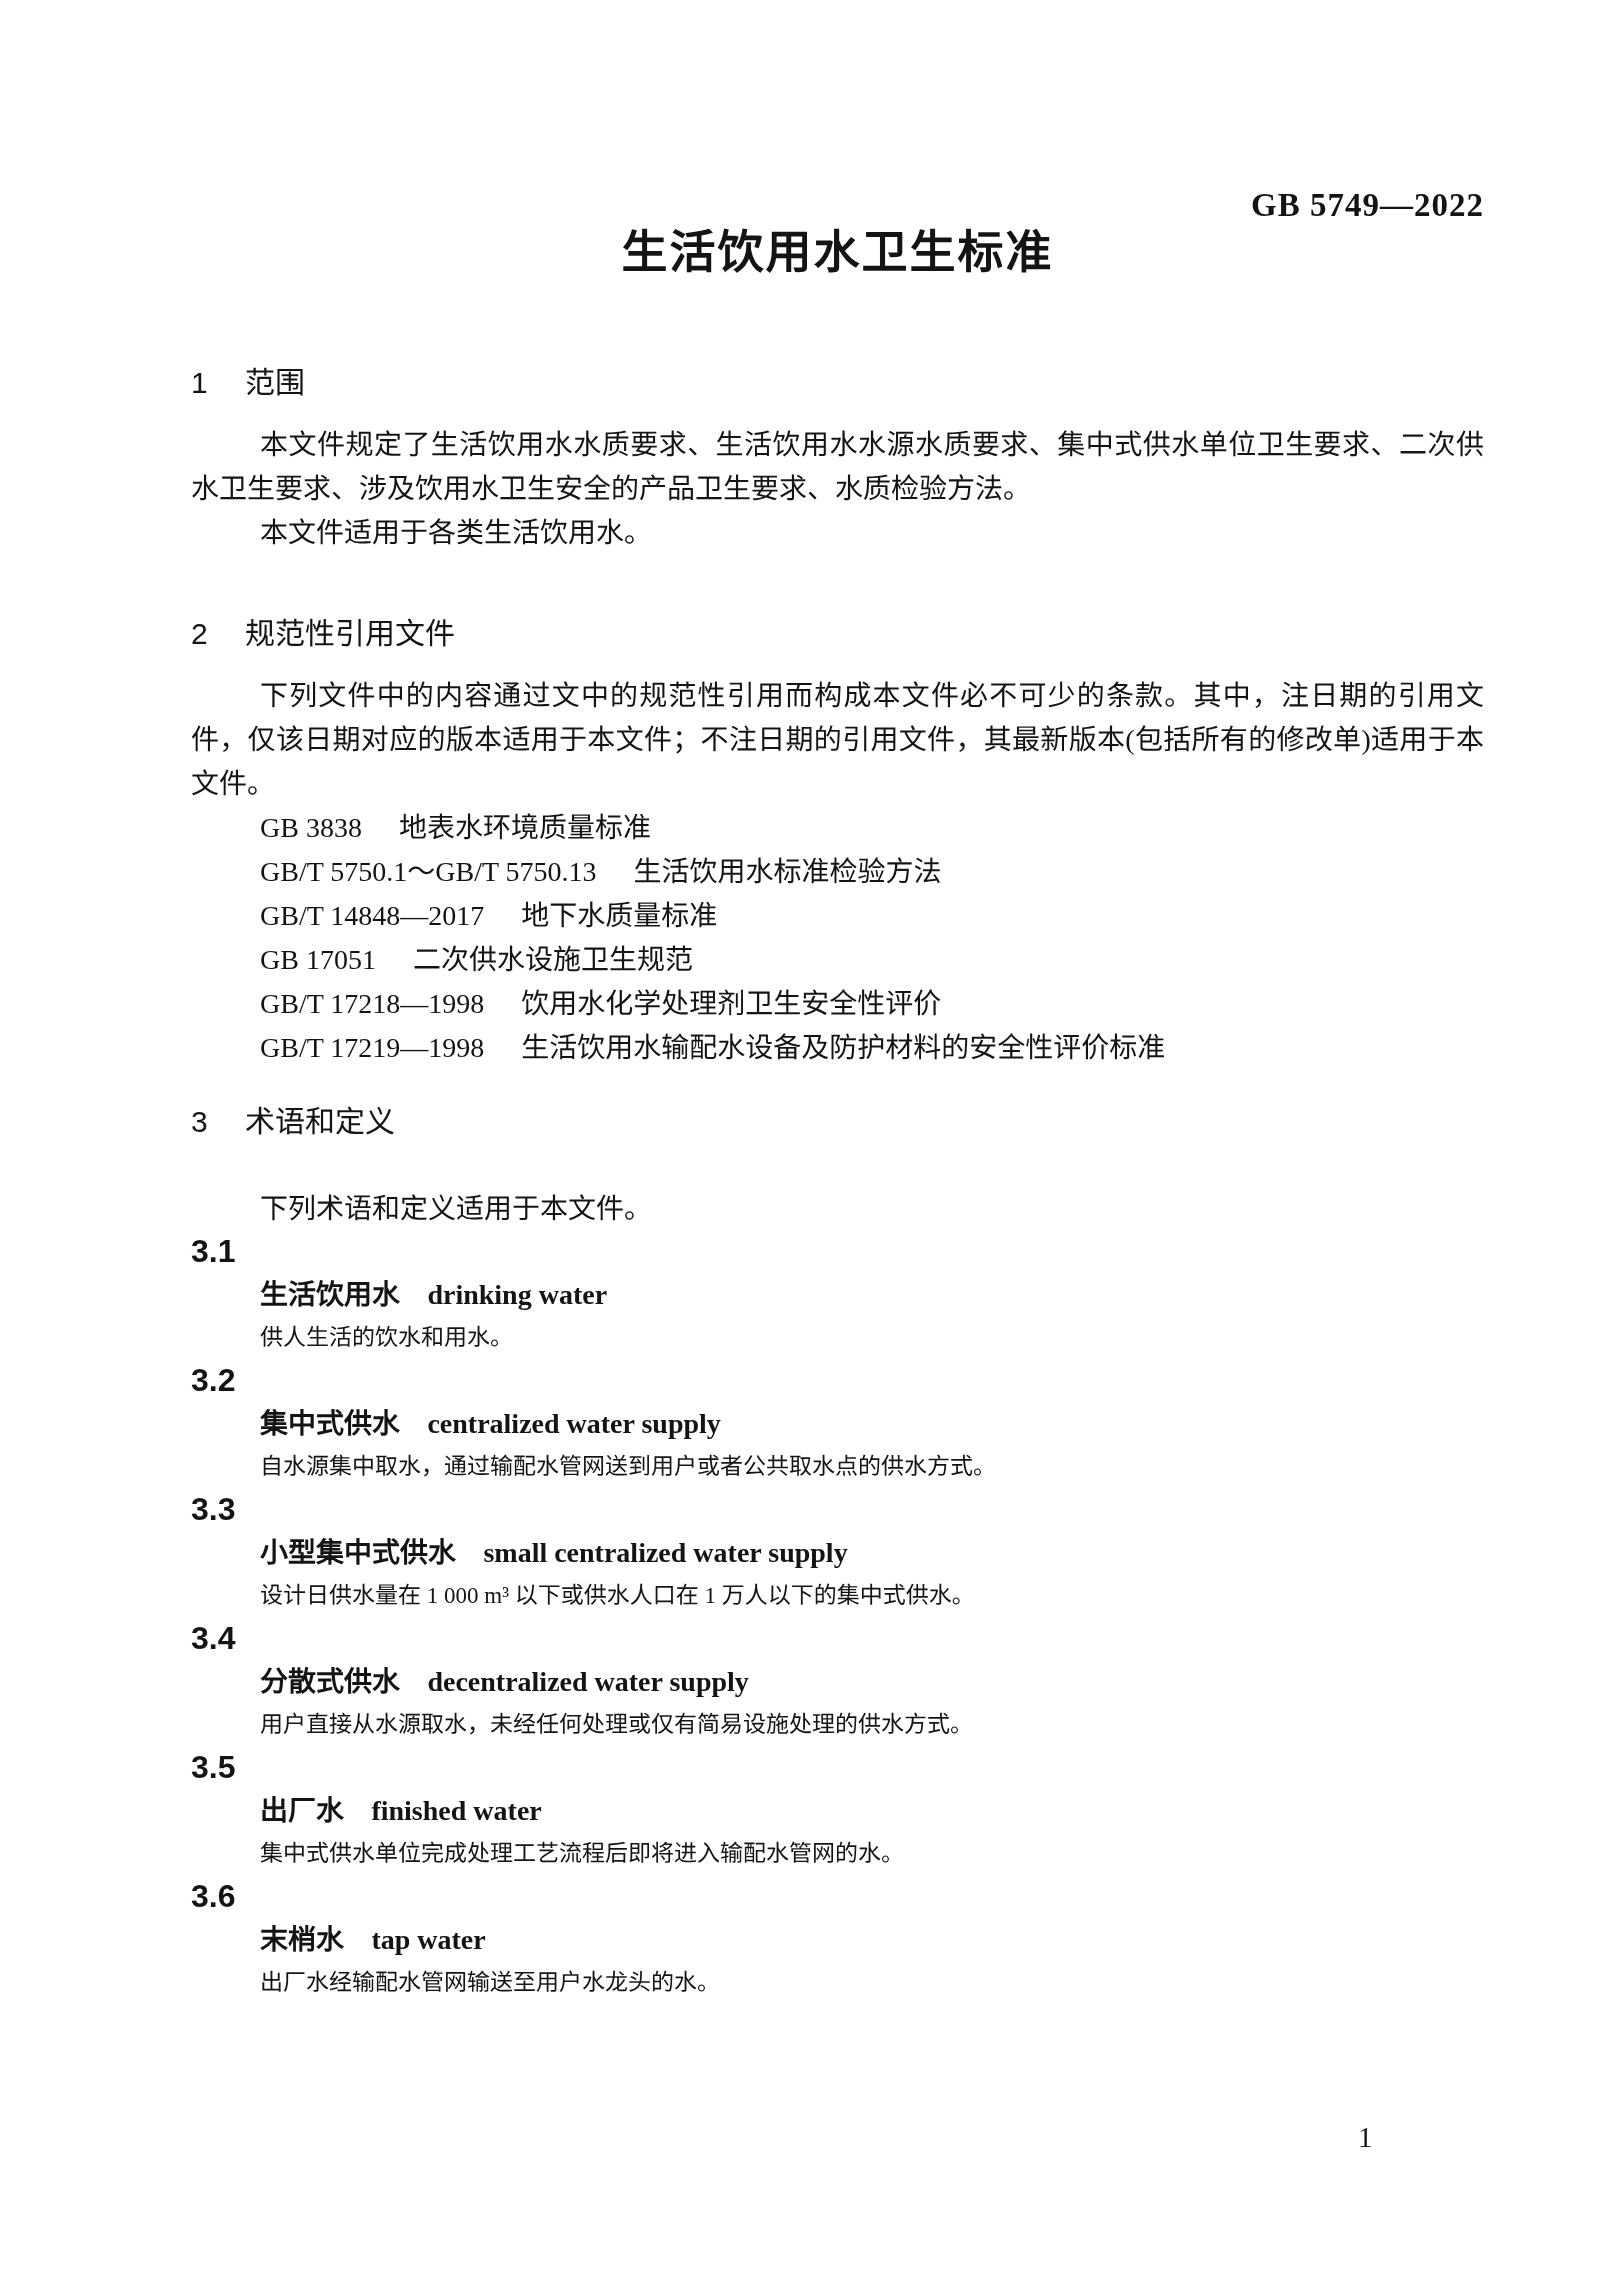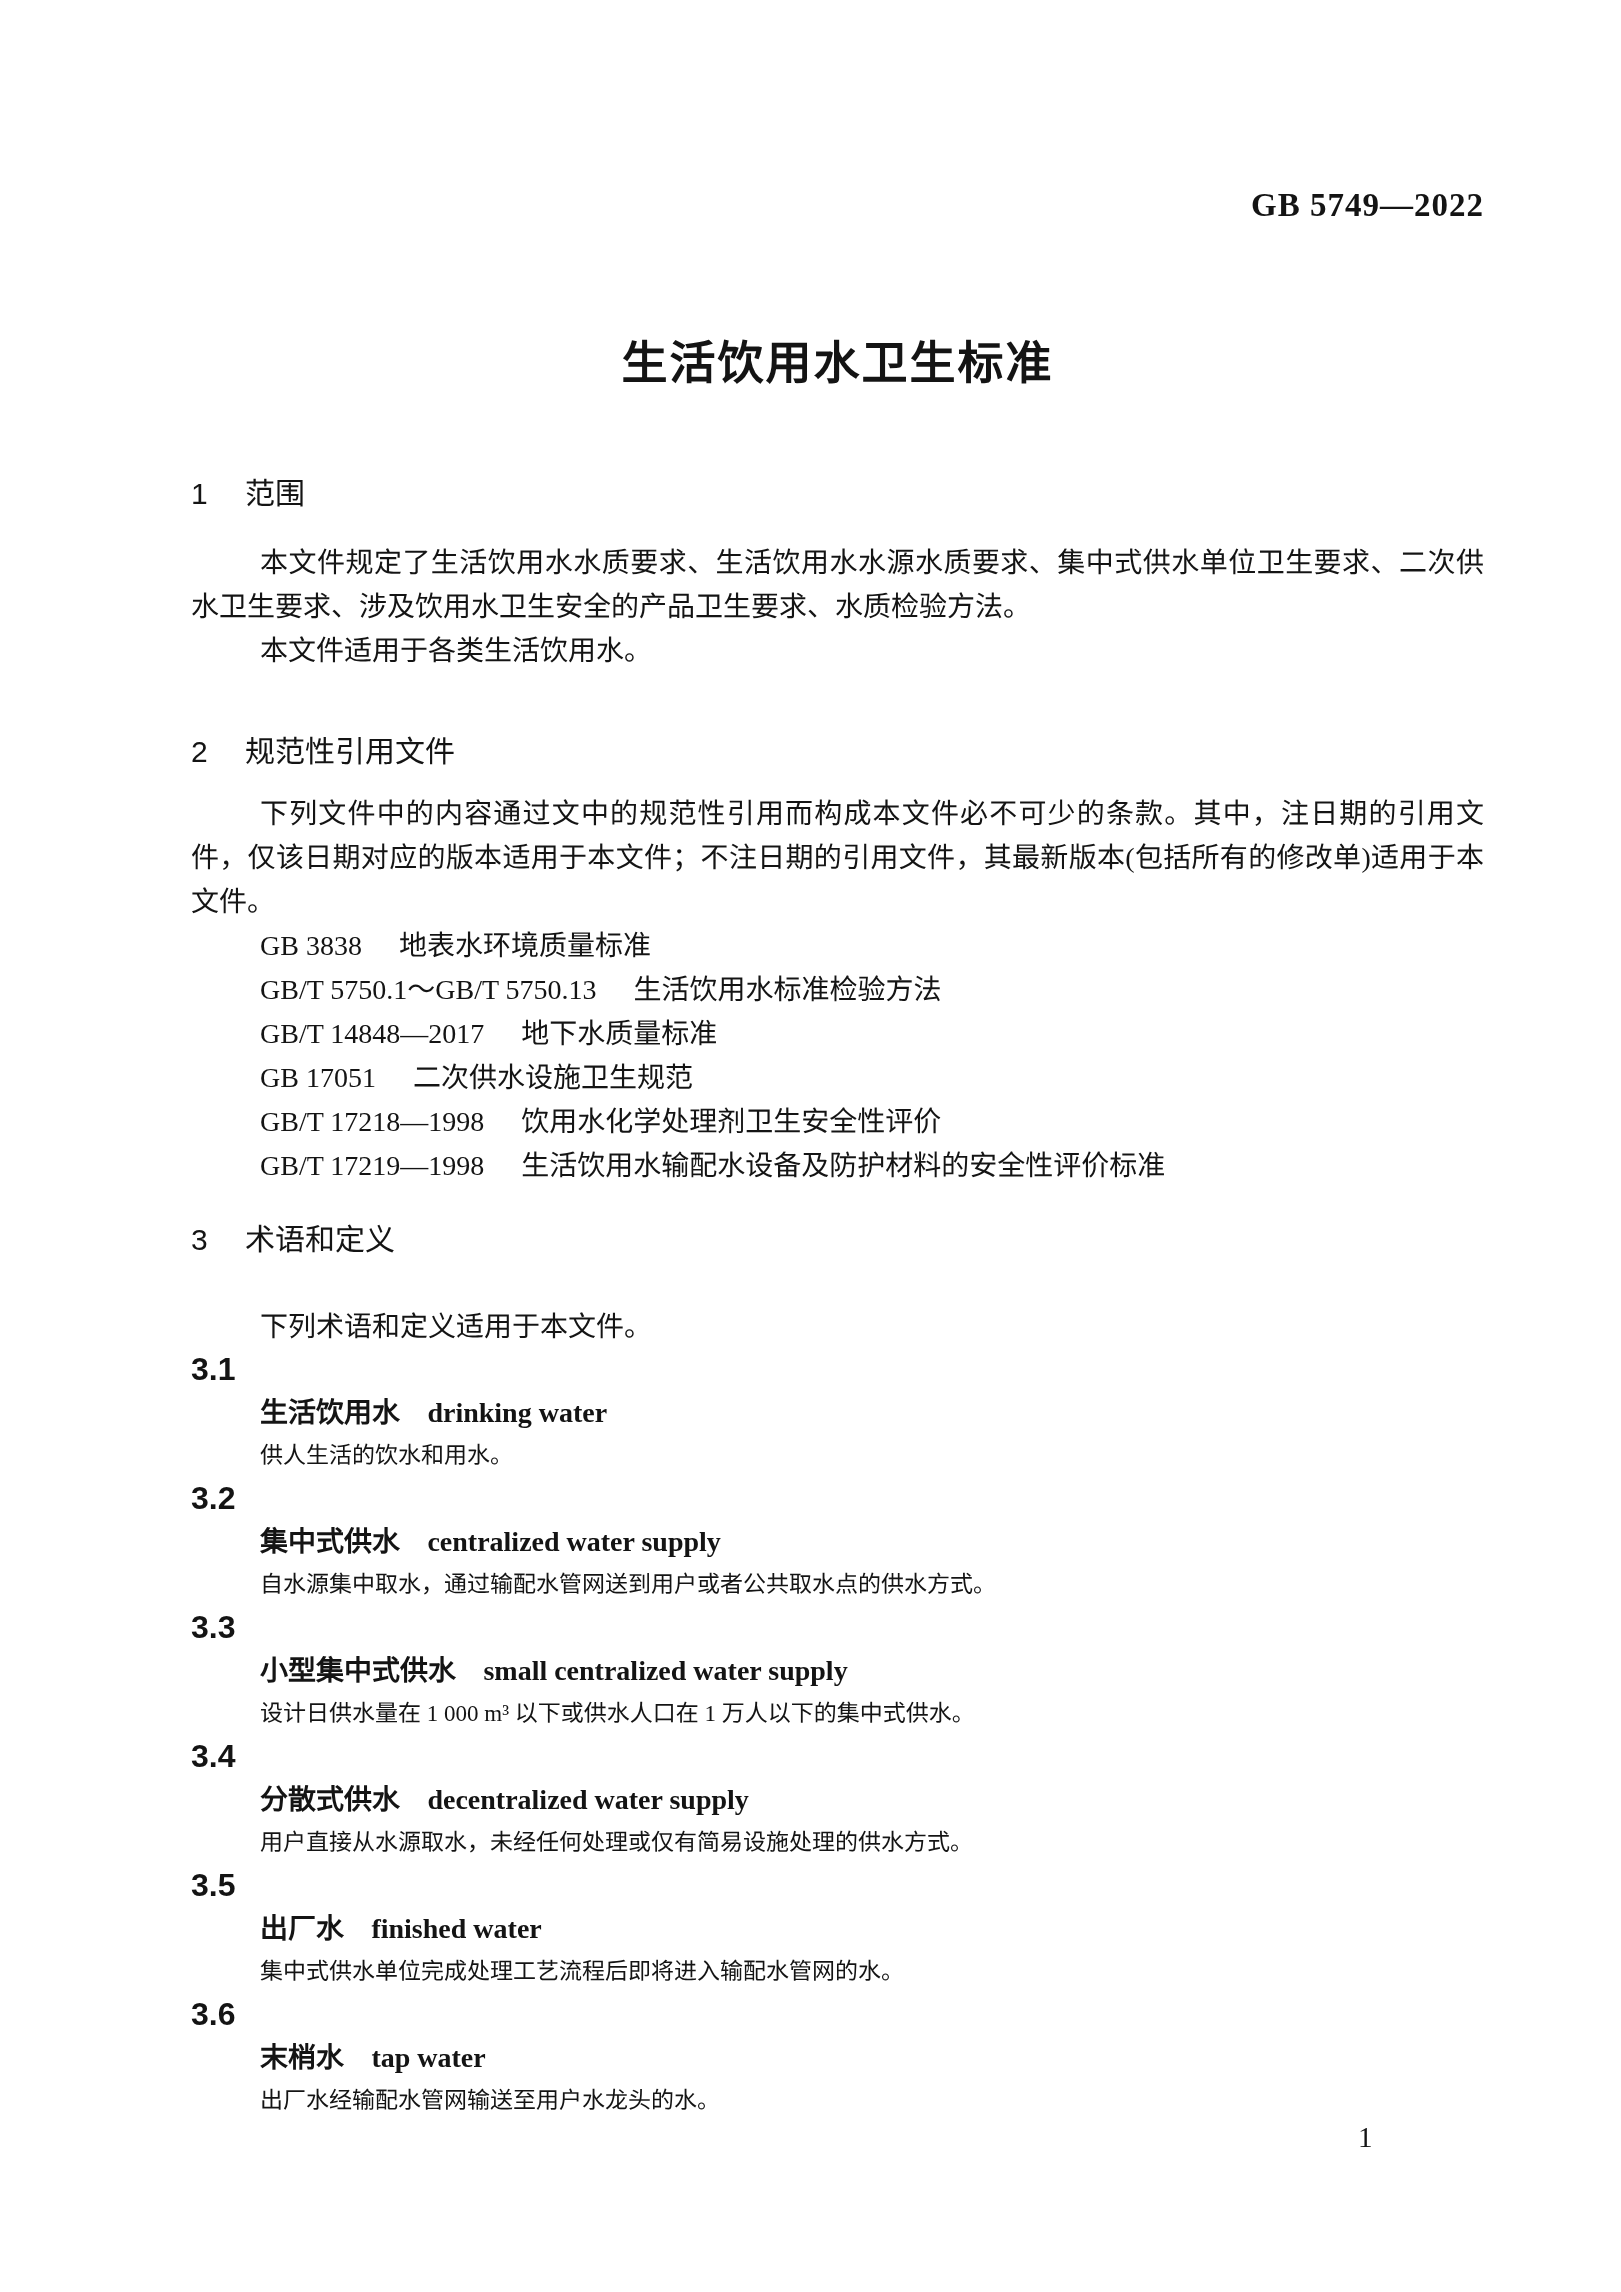--- a/index.html
+++ b/index.html
@@ -20,21 +20,20 @@
   .doc-number {
     margin-top: 186px;
     line-height: 39px;
     font-size: 33px;
     font-weight: bold;
     text-align: right;
     font-family: "Liberation Serif", "DejaVu Serif", serif;
     letter-spacing: 1px;
   }
   .doc-title {
-    margin-top: 111px;
     line-height: 55px;
     font-size: 46px;
     font-weight: bold;
     text-align: center;
     font-family: "Liberation Sans", "DejaVu Sans", sans-serif;
     letter-spacing: 2px;
   }
   .sec-heading {
     line-height: 37px;
     font-size: 30px;
@@ -44,21 +43,21 @@
   .sec-heading .sec-num { display: inline-block; margin-right: 29px; }
   .sec-heading-1 { margin-top: 84px; }
   .sec-heading-2 { margin-top: 60px; }
   .sec-heading-3 { margin-top: 33px; }
   .para {
     font-size: 28px;
     line-height: 44px;
     text-align: justify;
     text-indent: 69px;
   }
-  .para-first { margin-top: 29px; }
+  .para-first { margin-top: 22px; }
   .para-intro { margin-top: 21.6px; }
   .ref-item {
     font-size: 28px;
     line-height: 44px;
     padding-left: 69px;
     white-space: nowrap;
   }
   .ref-code { display: inline-block; margin-right: 37px; }
   .terms-intro {
     margin-top: 47px;

